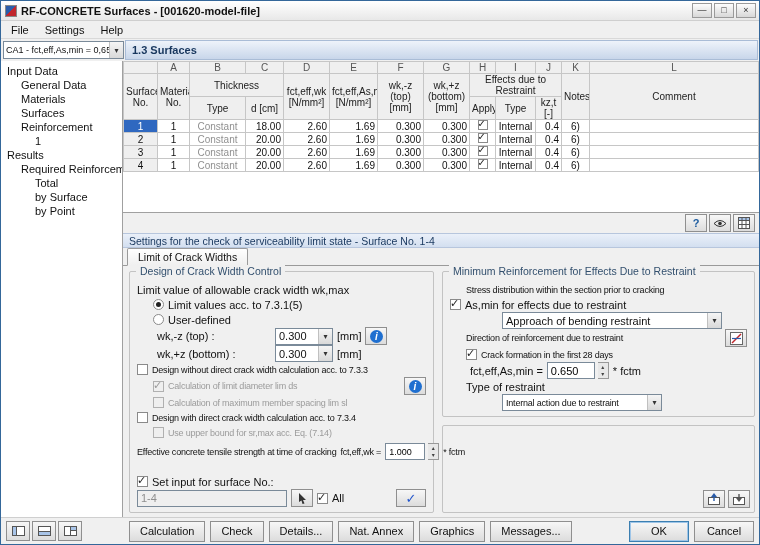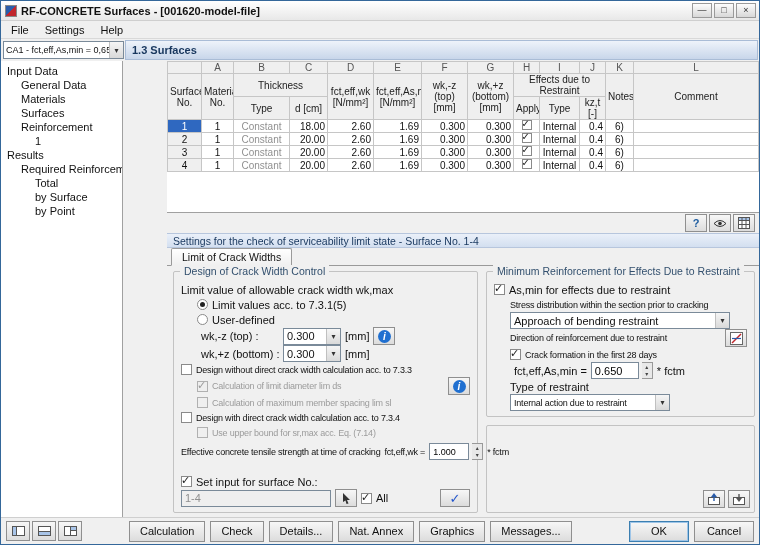--- a/index.html
+++ b/index.html
@@ -18,21 +18,21 @@
   .menuitem { padding:2px 8px; cursor:default; }
 
   
   .toolbar { height:22px; display:flex; align-items:stretch; flex:none; background:#f0f0f0; }
   .case-combo { width:121px; margin:2px 1px 2px 2px; border:1px solid #7a8a99; background:#fff; display:flex; align-items:center; overflow:hidden; }
   .case-combo .cval { flex:1; font-size:9px; white-space:nowrap; overflow:hidden; padding:0 2px; }
   .carrow { width:14px; align-self:stretch; background:linear-gradient(#f5f5f5,#d9d9d9); border-left:1px solid #c0c0c0; display:flex; align-items:center; justify-content:center; font-size:8px; color:#333; flex:none; }
   .section-band { flex:1; margin:1px 1px 1px 0; background:linear-gradient(#eef3fa,#c8d6ea); border:1px solid #a9bcd6; display:flex; align-items:center; padding-left:6px; font-weight:bold; color:#17365d; }
 
   
-  .content { flex:1; display:flex; min-height:0;gap:44px; }
+  .content { flex:1; display:flex; min-height:0; }
   .nav { width:122px; flex:none; background:#ffffff; border-right:1px solid #a0a0a0; padding:3px 2px; overflow:hidden; }
   .titem { height:14px; line-height:14px; white-space:nowrap; cursor:default; }
   .lvl0 { padding-left:4px; }
   .lvl1 { padding-left:18px; }
   .lvl2 { padding-left:32px; }
 
   .main { flex:1; display:flex; flex-direction:column; min-width:0; background:#f0f0f0; }
 
   
   .tablebox { height:152px; flex:none; background:#ffffff; border-bottom:1px solid #a0a0a0; overflow:hidden; }
@@ -76,21 +76,21 @@
 
   
   .cb { width:11px; height:11px; border:1px solid #8a8a8a; background:#fff; display:inline-block; position:relative; flex:none; }
   .cb.checked::after { content:"✓"; position:absolute; left:-1px; top:-3px; font-size:11px; font-weight:bold; color:#222; }
   .cb.disabled { background:#efefef; border-color:#b0b0b0; }
   .cb.disabled.checked::after { color:#9a9a9a; }
   .cb.sm { width:10px; height:10px; }
   .cb.sm.checked::after { font-size:10px; top:-3px; }
   .radio { width:11px; height:11px; border:1px solid #8a8a8a; border-radius:50%; background:#fff; position:relative; flex:none; }
   .radio.sel::after { content:""; position:absolute; left:2px; top:2px; width:5px; height:5px; border-radius:50%; background:#222; }
-  .combo { height:17px; border:1px solid #7a8a99; background:#fff; display:inline-flex; align-items:center; overflow:hidden; flex:none; }
+  .combo { height:17px; border:1px solid #7a8a99; background:#fff; display:inline-flex; align-items:center; overflow:hidden; flex:none;margin-left:36px; }
   .combo .cval { flex:1; padding:0 3px; overflow:hidden; }
   .tinput { height:17px; border:1px solid #7a8a99; background:#fff; font:inherit; padding:0 3px; text-align:left; }
   .tinput:disabled { background:#efefef; color:#8f8f8f; }
   .spin { display:inline-flex; flex-direction:column; width:11px; height:17px; border:1px solid #999; border-left:none; background:#e8e8e8; font-size:6px; line-height:7px; align-items:center; justify-content:center; color:#444; flex:none; margin-left:-1px; }
   .info { width:13px; height:13px; border-radius:50%; background:#1f6fd0; color:#fff; font-weight:bold; font-style:italic; font-size:10px; display:inline-flex; align-items:center; justify-content:center; }
   .hl-green { display:inline-flex; align-items:center; gap:4px; border:2px solid #1ecb1e; padding:1px 3px; }
   .chk-blue { color:#2255cc; font-weight:bold; font-size:13px; }
 
   
   .footer { height:27px; flex:none; display:flex; align-items:center; gap:5px; padding:0 5px; background:#f0f0f0; border-top:1px solid #cfcfcf; }
@@ -395,27 +395,27 @@
             <span class="sbtn" style="min-width:30px">
                 <span class="chk-blue">✓</span>
               </span>
           </div>
         </div>
 
         <div class="rightcol">
           <div class="group gright">
             <span class="gtitle">Minimum Reinforcement for Effects Due to Restraint</span>
 
+            <div class="row tight ind1">
+                <span class="lbl small9">Stress distribution within the section prior to cracking</span>
+              </div>
             <div class="row tight">
               <span class="cb checked"></span>
               <span class="lbl">As,min for effects due to restraint</span>
             </div>
-            <div class="row tight ind1">
-                <span class="lbl small9">Stress distribution within the section prior to cracking</span>
-              </div>
             <div class="row ind1">
               <span class="combo" style="width:220px">
                 <span class="cval">Approach of bending restraint</span>
                 <span class="carrow">▾</span>
               </span>
             </div>
             <div class="row ind1">
               <span class="lbl small9">Direction of reinforcement due to restraint</span>
               <span class="spacer"></span>
               <span class="sbtn">

